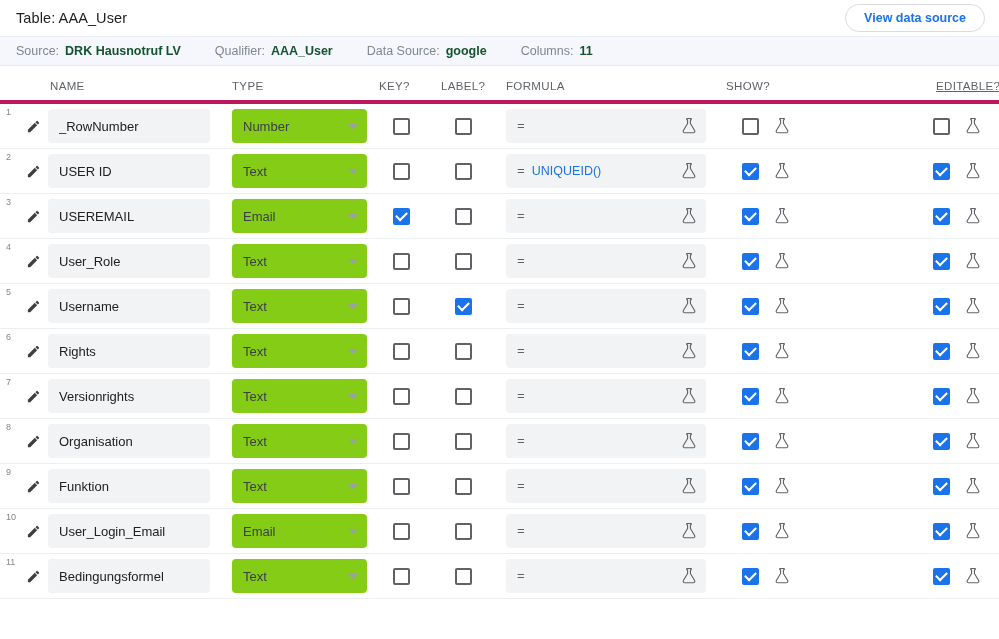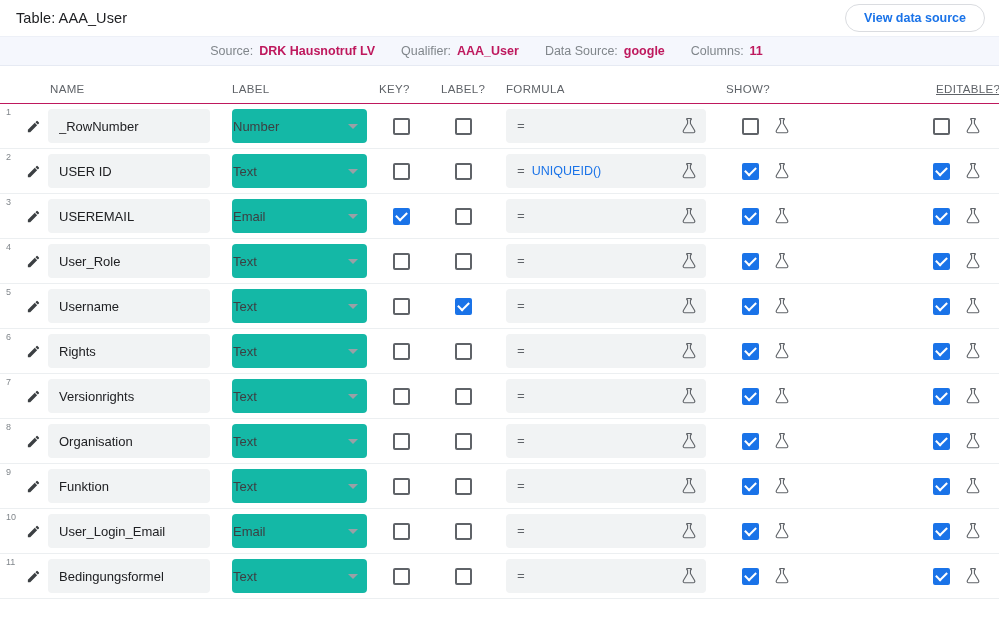--- a/index.html
+++ b/index.html
@@ -47,40 +47,39 @@
   
   .sourcebar {
     height: 30px;
     background: #f5f7fd;
     border-top: 1px solid #edf0f7;
     border-bottom: 1px solid #e6eaf3;
     display: flex;
     align-items: center;
     padding: 0 16px;
     font-size: 12.5px;
-    gap: 0;
-    justify-content: center;
+    gap: 8px;
   }
   .meta-group { display: flex; align-items: baseline; margin-right: 26px; }
   .meta-label { color: #80868b; margin-right: 6px; }
-  .meta-value { color: #be185d; font-weight: bold; }
+  .meta-value { color: #14532d; font-weight: bold; }
 
   
   .table-wrap {
     width: 999px;
     height: 573px;
     background: #ffffff;
     position: relative;
   }
   .thead {
     height: 38px;
     display: flex;
     align-items: flex-end;
     padding-bottom: 8px;
-    border-bottom: 1px solid #be185d;
+    border-bottom: 4px solid #be185d;
   }
   .th {
     font-size: 11.5px;
     color: #5f6368;
     letter-spacing: .35px;
     white-space: nowrap;
   }
 
   
   .c-idx      { width: 18px;  flex: 0 0 18px; }
@@ -135,26 +134,26 @@
     font-family: "Liberation Sans", sans-serif;
     font-size: 13px;
     color: #202124;
     padding: 0 11px;
     outline: none;
   }
 
   .type-select {
     width: 135px;
     height: 34px;
-    background: #14b8a6;
+    background: #84cc16;
     border-radius: 4px;
     display: flex;
     align-items: center;
     justify-content: space-between;
-    padding: 0 9px 0 1px;
+    padding: 0 9px 0 11px;
     font-size: 13px;
     color: #3c4043;
     cursor: pointer;
   }
   .caret {
     width: 0; height: 0;
     border-left: 5px solid transparent;
     border-right: 5px solid transparent;
     border-top: 5px solid #9aa0a6;
   }
@@ -239,21 +238,21 @@
   </div>
 </div>
 
 <div class="table-wrap">
 
   <div class="thead">
     <div class="c-idx"></div>
     <div class="c-pencil"></div>
     <div class="th c-name">NAME</div>
     <div class="c-gap1"></div>
-    <div class="th c-type">LABEL</div>
+    <div class="th c-type">TYPE</div>
     <div class="c-gap2"></div>
     <div class="th c-key">KEY?</div>
     <div class="th c-label">LABEL?</div>
     <div class="th c-formula">FORMULA</div>
     <div class="c-gap3"></div>
     <div class="th c-show">SHOW?</div>
     <div class="th c-edit">EDITABLE?</div>
   </div>
 
   <div id="rows-container">

